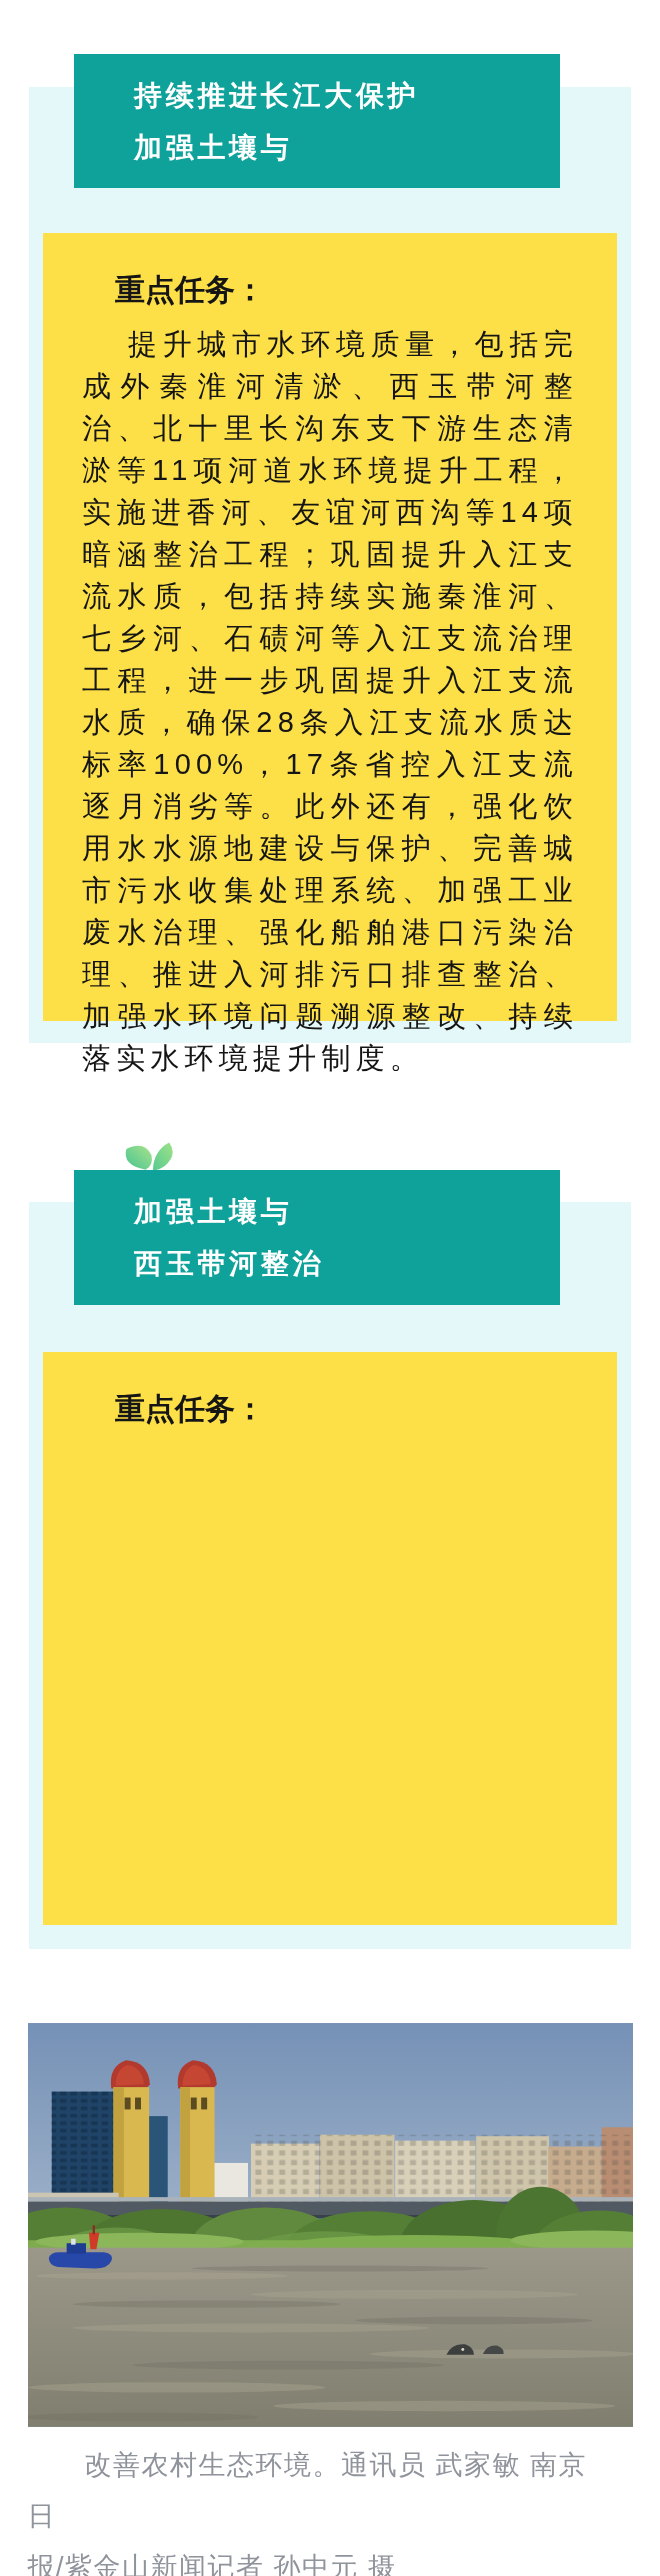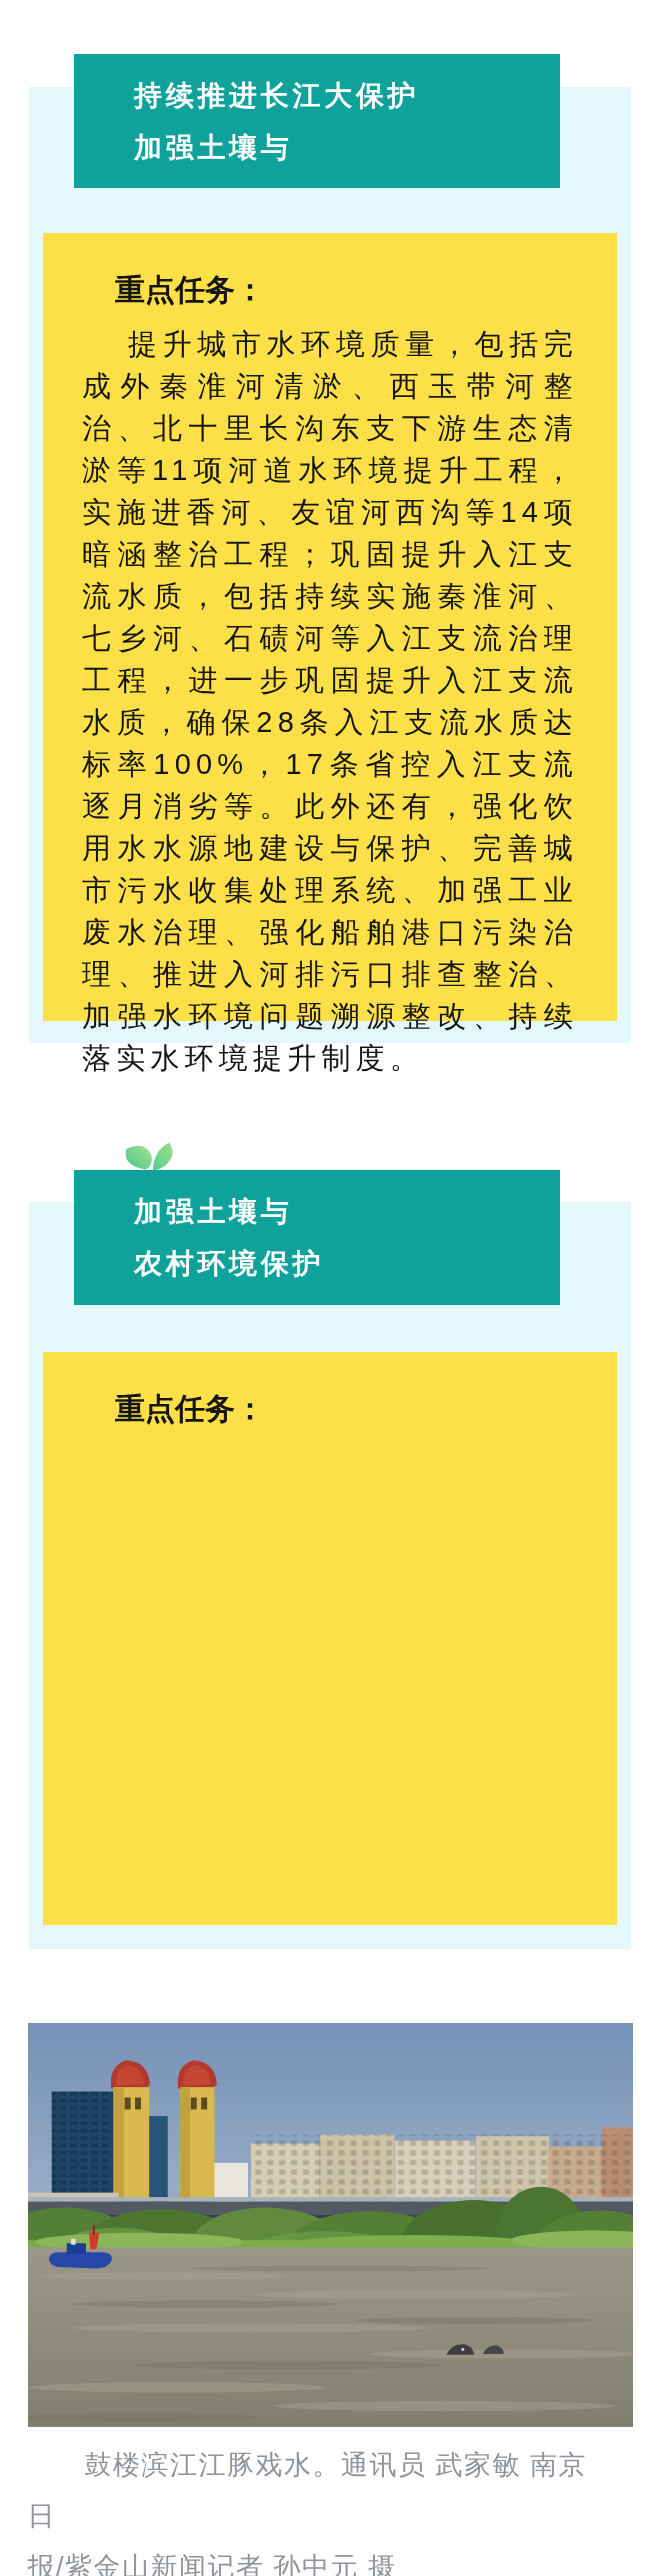--- a/index.html
+++ b/index.html
@@ -58,21 +58,21 @@
       <linearGradient id="lg2" x1="0" y1="1" x2="1" y2="0">
         <stop offset="0" stop-color="#57cb90"></stop>
           <stop offset="1" stop-color="#9fe188"></stop>
       </linearGradient>
     </defs>
     <path d="M36 40 Q4 34 10 12 Q34 0 44 20 Q47 34 36 40 Z" fill="url(#lg1)"></path>
     <path d="M46 40 Q47 14 68 3 Q80 19 62 35 Q52 42 46 40 Z" fill="url(#lg2)"></path>
   </svg>
   <div class="abs teal-box hd2">
     <div>加强土壤与</div>
-    <div>农村环境保护</div>
+    <div>西玉带河整治</div>
   </div>
   <div class="abs card card2">
     <div class="task-label">重点任务：</div>
   </div>
 
   <div class="abs photo">
     <svg width="605" height="404" viewBox="0 0 814 543">
       <defs>
         <linearGradient id="sky" x1="0" y1="0" x2="0" y2="1">
           <stop offset="0" stop-color="#7591b6"></stop>
@@ -180,18 +180,18 @@
       <path d="M82 282 L96 282 L92 304 L84 304 Z" fill="#cf3b28"></path>
       <rect x="87" y="272" width="3" height="12" fill="#8a2a20"></rect>
 
       <path d="M563 446 Q570 430 588 432 Q600 436 600 446 Z" fill="#3c3f3e"></path>
       <path d="M612 445 Q618 432 632 434 Q641 438 640 445 Z" fill="#454847"></path>
       <circle cx="585" cy="439" r="2" fill="#d8d4c8"></circle>
     </svg>
   </div>
 
   <div class="abs caption">
-    <div class="l1">鼓楼滨江江豚戏水。通讯员 武家敏 南京日</div>
+    <div class="l1">改善农村生态环境。通讯员 武家敏 南京日</div>
     <div class="l2">报/紫金山新闻记者 孙中元 摄</div>
   </div>
 
 </div>
 
 
 </body></html>

